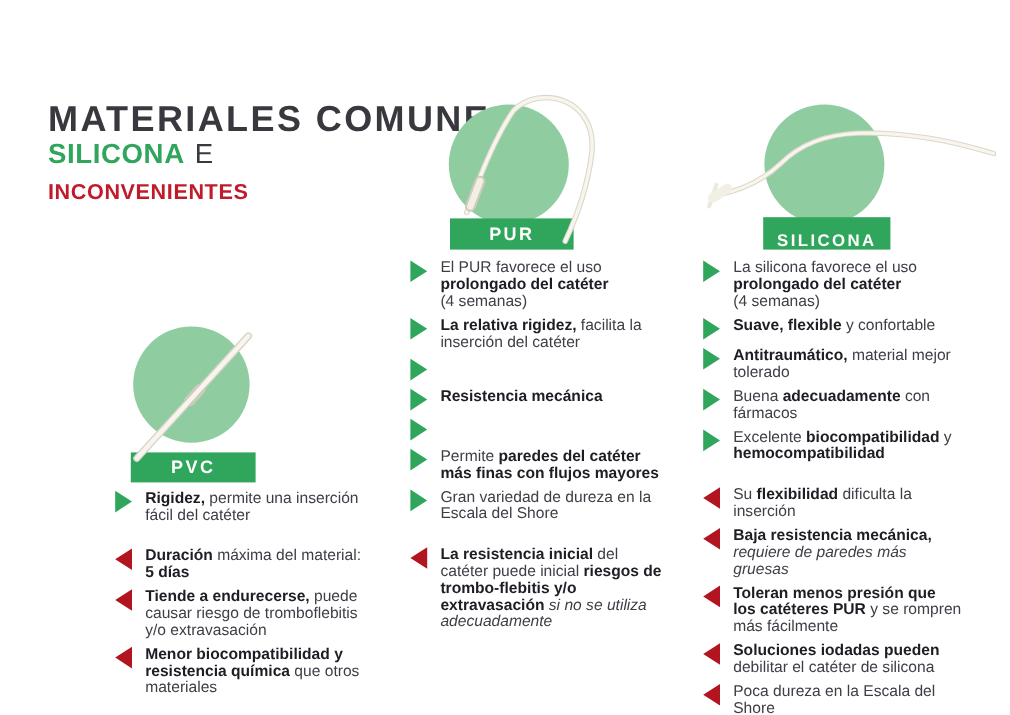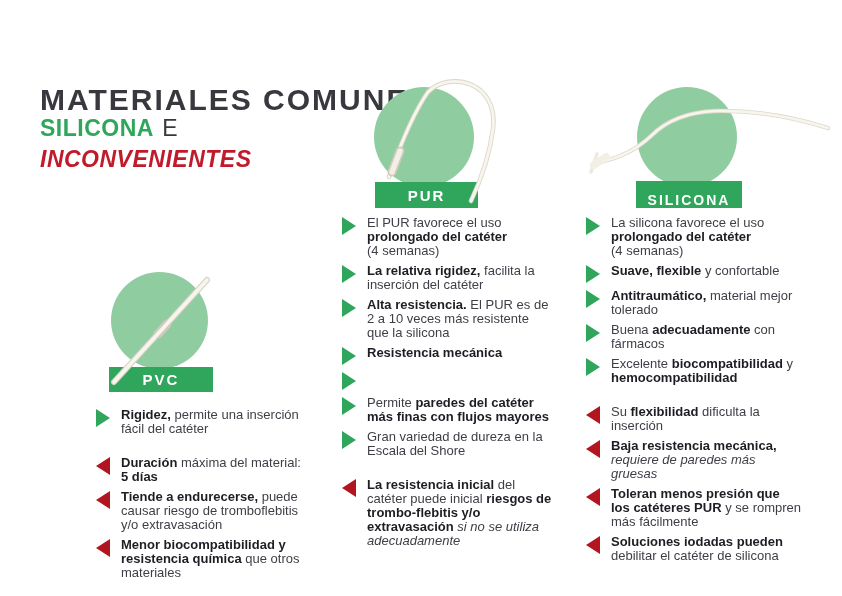--- a/index.html
+++ b/index.html
@@ -13,21 +13,21 @@
   }
   *{box-sizing:border-box}
   body{margin:0;background:#fff;font-family:"Liberation Sans",sans-serif;}
   .stage{position:relative;width:842px;height:596px;background:#fff;overflow:hidden;}
 
   
   .title{position:absolute;left:40px;top:40px;line-height:28px;white-space:nowrap;}
   .t1{font-size:30px;letter-spacing:2px;color:var(--heading-ink);font-weight:700;margin-top:46px;}
   .t2 .vt{font-size:23px;font-weight:800;letter-spacing:.5px;color:var(--green);}
   .t2 .conj{font-size:23px;font-weight:400;letter-spacing:2px;color:var(--heading-ink);}
-  .t3{font-size:23px;font-weight:800;letter-spacing:.5px;color:var(--title-red);font-style:italic;}
+  .t3{font-size:18px;font-weight:800;letter-spacing:.5px;color:var(--title-red);}
 
   
   .fig{position:absolute;}
   .fig .circle{position:absolute;border-radius:50%;background:var(--green-light);}
   .fig svg{position:absolute;overflow:visible;z-index:3;}
   .mat-label{position:absolute;z-index:2;background:var(--green);color:#fff;font-weight:700;
              display:flex;align-items:center;justify-content:center;letter-spacing:2px;}
 
   
   .list{position:absolute;}
@@ -52,21 +52,21 @@
     <div class="t3">INCONVENIENTES</div>
   </div>
 
   <div class="fig" style="left:108px;top:270px;width:110px;height:125px;">
     <div class="circle" style="left:3px;top:2px;width:97px;height:97px;"></div>
     <svg style="left:0;top:0;" width="110" height="125" fill="none">
       <line x1="6" y1="112" x2="99" y2="10" stroke="#D6D2C4" stroke-width="6" stroke-linecap="round"></line>
       <line x1="50" y1="64" x2="59" y2="54" stroke="#CFCABB" stroke-width="9" stroke-linecap="round"></line>
       <line x1="6" y1="112" x2="99" y2="10" stroke="#F7F5EE" stroke-width="3.8" stroke-linecap="round"></line>
     </svg>
-    <div class="mat-label" style="left:1px;top:97px;width:104px;height:25px;font-size:15px;">
+    <div class="mat-label" style="left:1px;top:107px;width:104px;height:25px;font-size:15px;">
       <span>PVC</span>
     </div>
   </div>
 
   <div class="fig" style="left:368px;top:84px;width:150px;height:130px;">
     <div class="circle" style="left:6px;top:3px;width:100px;height:100px;"></div>
     <div class="mat-label" style="left:7px;top:98px;width:103px;height:26px;font-size:15px;">
       <span>PUR</span>
     </div>
     <svg style="left:0;top:0;" width="150" height="130" fill="none">
@@ -113,21 +113,20 @@
       <div class="item pro">
         <span class="arrow"></span>
         <p><span class="">El PUR favorece el uso </span><span class="b">prolongado del catéter</span><br><span class="">(4 semanas)</span></p>
       </div>
       <div class="item pro">
         <span class="arrow"></span>
         <p><span class="b">La relativa rigidez,</span><span class=""> facilita la inserción del catéter</span></p>
       </div>
       <div class="item pro">
         <span class="arrow"></span>
-        <p><span class="b">Alta resistencia.</span><span class=""> El PUR es de 2 a 10 veces más resistente que la silicona</span></p>
       </div>
       <div class="item pro">
         <span class="arrow"></span>
         <p><span class="b">Resistencia mecánica</span></p>
       </div>
       <div class="item pro">
         <span class="arrow"></span>
       </div>
       <div class="item pro">
         <span class="arrow"></span>
@@ -173,15 +172,19 @@
         <p><span class="b">Baja resistencia mecánica,</span><span class=" i"> requiere de paredes más gruesas</span></p>
       </div>
       <div class="item con">
         <span class="arrow"></span>
         <p><span class="b">Toleran menos presión que los catéteres PUR</span><span class=""> y se rompren más fácilmente</span></p>
       </div>
       <div class="item con">
         <span class="arrow"></span>
         <p><span class="b">Soluciones iodadas pueden</span><span class=""> debilitar el catéter de silicona</span></p>
       </div>
+      <div class="item con">
+        <span class="arrow"></span>
+        <p><span class="">Poca dureza en la Escala del Shore</span></p>
+      </div>
     </div>
 
 </div>
 
 </body></html>

